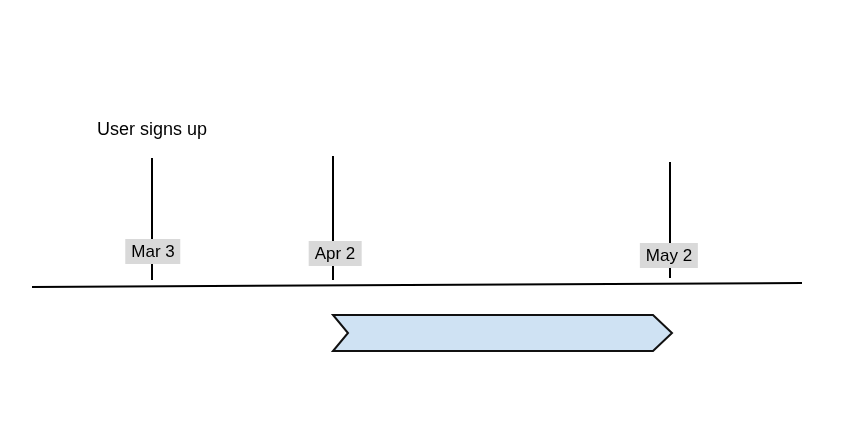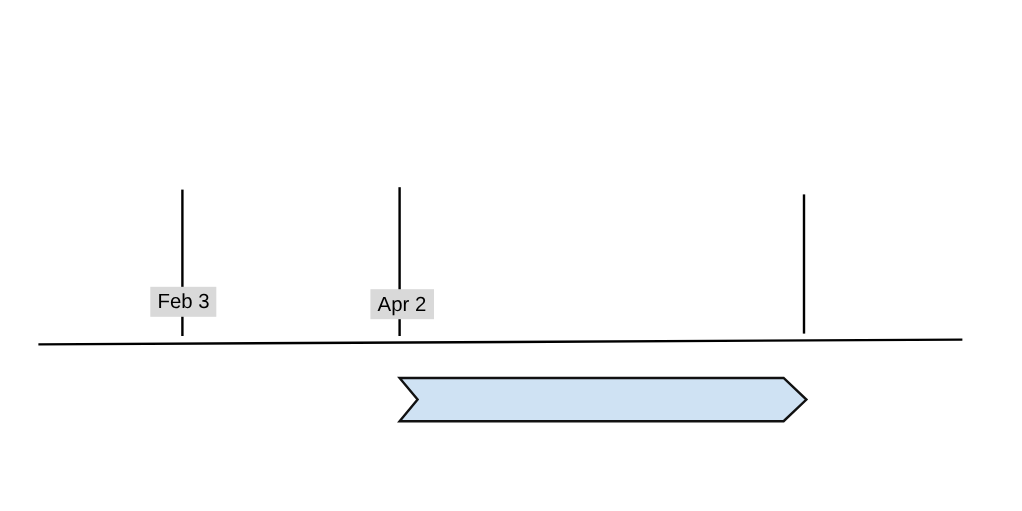--- a/index.html
+++ b/index.html
@@ -69,22 +69,24 @@
 </head>
 <body>
 
 <div class="canvas">
 
   <svg class="overlay" viewBox="0 0 852 426" xmlns="http://www.w3.org/2000/svg" aria-hidden="true">
     <line x1="32" y1="287" x2="802" y2="283" stroke-width="2" stroke="#000000"></line>
     <polygon points="333,315 653,315 672,333 653,351 333,351 348,333" stroke="#111111" stroke-width="2" stroke-linejoin="miter" fill="#cfe2f3"></polygon>
   </svg>
 
+  <div class="event-label ev1">User signs up</div>
 
   <div class="tick t1"></div>
   <div class="tick t2"></div>
   <div class="tick t3"></div>
 
-  <div class="date-badge d1">Feb 3</div>
+  <div class="date-badge d1">Mar 3</div>
   <div class="date-badge d2">Apr 2</div>
+  <div class="date-badge d3">May 2</div>
 
 
 </div>
 
 </body></html>

